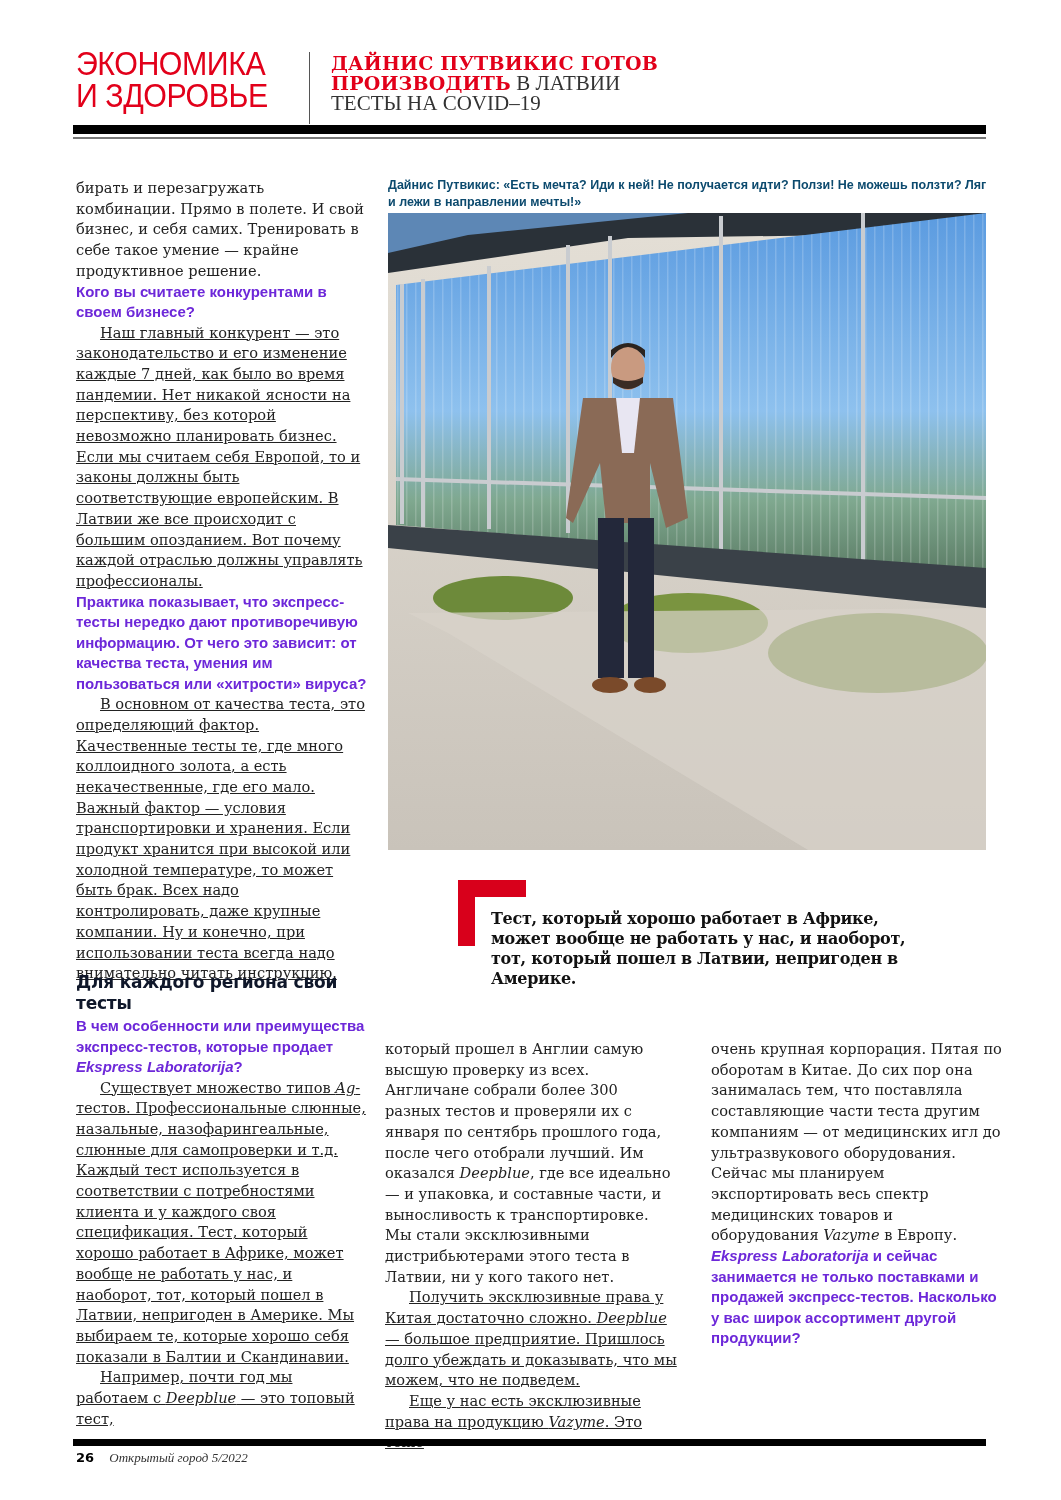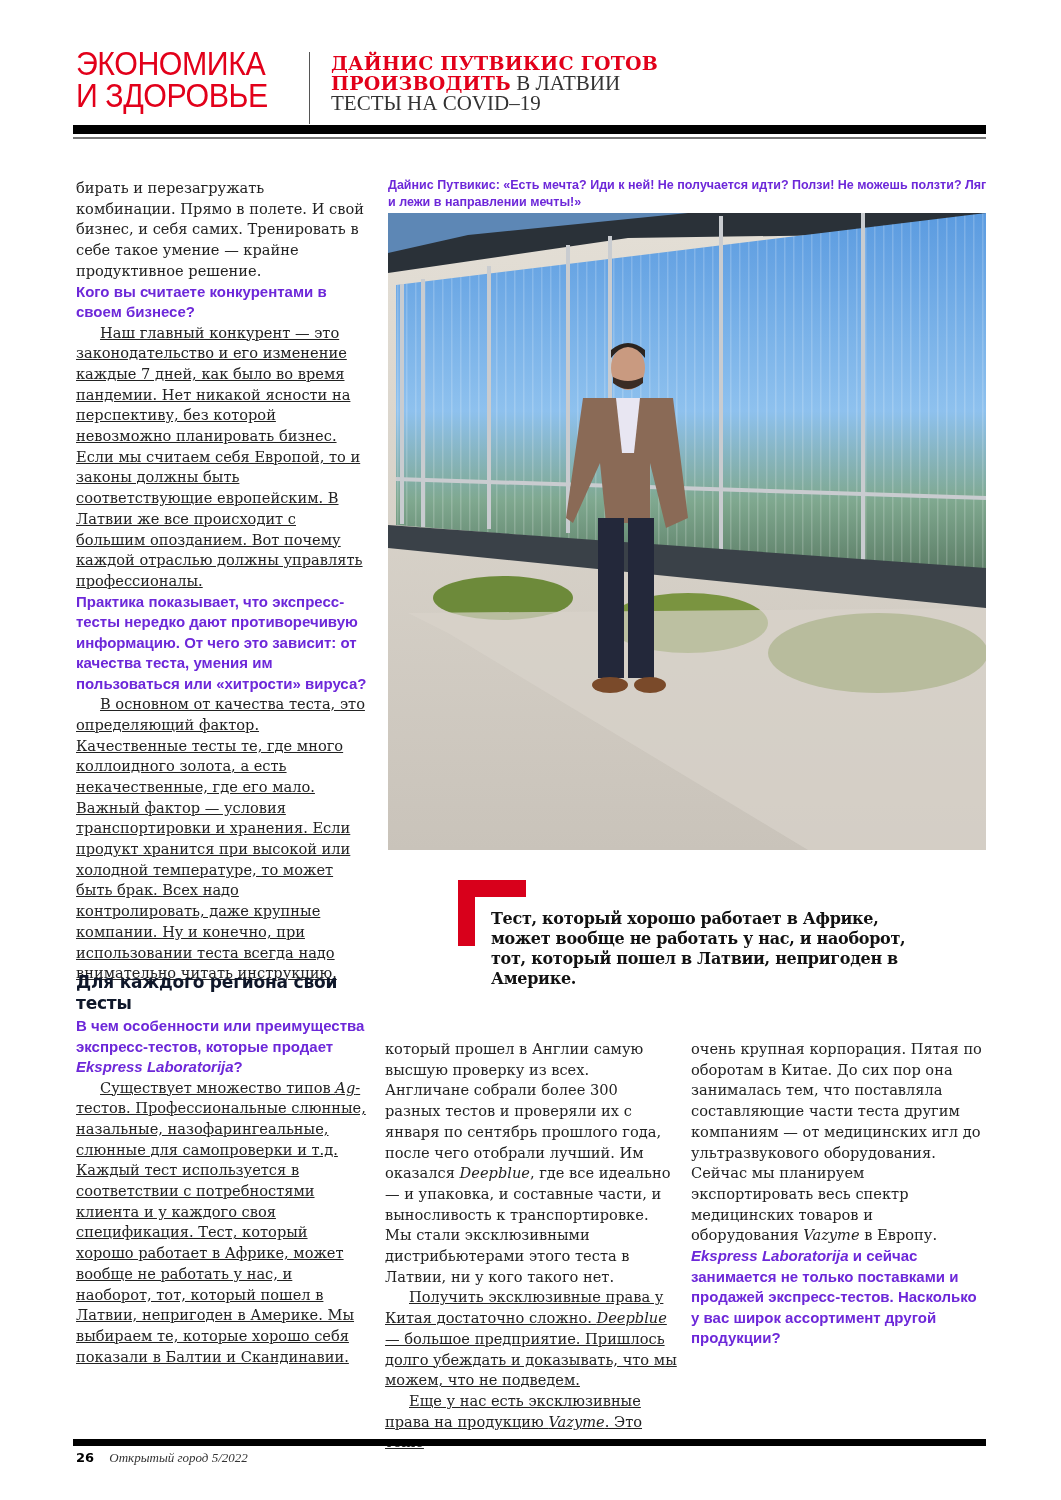--- a/index.html
+++ b/index.html
@@ -18,26 +18,26 @@
 
     
     .col { font-family: "DejaVu Serif", serif; font-size: 14.6px; line-height: 20.7px; color: #222; }
     .col p { margin: 0; text-align: left; }
     .col p.ind { text-indent: 24px; text-decoration: underline; }
     .col p.q { font-family: "Liberation Sans", sans-serif; font-weight: bold; font-size: 15px; line-height: 20.5px; color: #6d28d9; }
     .col i { font-style: italic; }
     .col1 { left: 76px; top: 178px; width: 292px; }
     .col1b { left: 76px; top: 1016px; width: 292px; }
     .col2 { left: 385px; top: 1039px; width: 292px; }
-    .col3 { left: 691px; top: 1039px; width: 292px; }
+    .col3 { left: 711px; top: 1039px; width: 292px; }
 
     .subhead { left: 76px; top: 972px; width: 292px; font-family: "DejaVu Sans", sans-serif; font-weight: bold; font-size: 17px; line-height: 21px; color: #0f172a; letter-spacing: -0.2px; }
 
     
-    .caption { left: 388px; top: 177px; width: 600px; font-family: "Liberation Sans", sans-serif; font-weight: bold; font-size: 12.5px; line-height: 17px; color: #6d28d9; }
+    .caption { left: 388px; top: 177px; width: 600px; font-family: "Liberation Sans", sans-serif; font-weight: bold; font-size: 12.5px; line-height: 17px; color: #0c4a6e; }
 
     
     .photo { left: 388px; top: 213px; width: 598px; height: 637px; overflow: hidden; background: #8fb8e6; }
 
     
     .pq-corner-h { left: 458px; top: 880px; width: 68px; height: 17px; background: #d8001b; }
     .pq-corner-v { left: 458px; top: 880px; width: 17px; height: 66px; background: #d8001b; }
     .pullquote { left: 491px; top: 909px; width: 430px; font-family: "DejaVu Serif", serif; font-weight: bold; font-size: 16px; line-height: 20px; color: #111; letter-spacing: -0.3px; }
 
     
@@ -68,20 +68,21 @@
   <p class="ind">Наш главный конкурент — это законодательство и его изменение каждые 7 дней, как было во время пандемии. Нет никакой ясности на перспективу, без которой невозможно планировать бизнес. Если мы считаем себя Европой, то и законы должны быть соответствующие европейским. В Латвии же все происходит с большим опозданием. Вот почему каждой отраслью должны управлять профессионалы.</p>
   <p class="q">Практика показывает, что экспресс-тесты нередко дают противоречивую информацию. От чего это зависит: от качества теста, умения им пользоваться или «хитрости» вируса?</p>
   <p class="ind">В основном от качества теста, это определяющий фактор. Качественные тесты те, где много коллоидного золота, а есть некачественные, где его мало. Важный фактор — условия транспортировки и хранения. Если продукт хранится при высокой или холодной температуре, то может быть брак. Всех надо контролировать, даже крупные компании. Ну и конечно, при использовании теста всегда надо внимательно читать инструкцию.</p>
 </div>
 
 <div class="abs subhead">Для каждого региона свои тесты</div>
 
 <div class="abs col col1b">
   <p class="q"><span>В чем особенности или преимущества экспресс-тестов, которые продает </span><i>Ekspress Laboratorija</i><span>?</span></p>
   <p class="ind"><span>Существует множество типов </span><i>Ag</i><span>-тестов. Профессиональные слюнные, назальные, назофарингеальные, слюнные для самопроверки и т.д. Каждый тест используется в соответствии с потребностями клиента и у каждого своя спецификация. Тест, который хорошо работает в Африке, может вообще не работать у нас, и наоборот, тот, который пошел в Латвии, непригоден в Америке. Мы выбираем те, которые хорошо себя показали в Балтии и Скандинавии.</span></p>
+  <p class="ind"><span>Например, почти год мы работаем с </span><i>Deepblue</i><span> — это топовый тест,</span></p>
 </div>
 
 <div class="abs caption">Дайнис Путвикис: «Есть мечта? Иди к ней! Не получается идти? Ползи! Не можешь ползти? Ляг и лежи в направлении мечты!»</div>
 
 <div class="abs photo">
   <svg width="598" height="637" viewBox="0 0 598 637" xmlns="http://www.w3.org/2000/svg">
     <defs>
       <linearGradient id="glass" x1="0" y1="0" x2="0" y2="1">
         <stop offset="0" stop-color="#5b9be0"></stop>
         <stop offset="0.55" stop-color="#8ec1ee"></stop>

